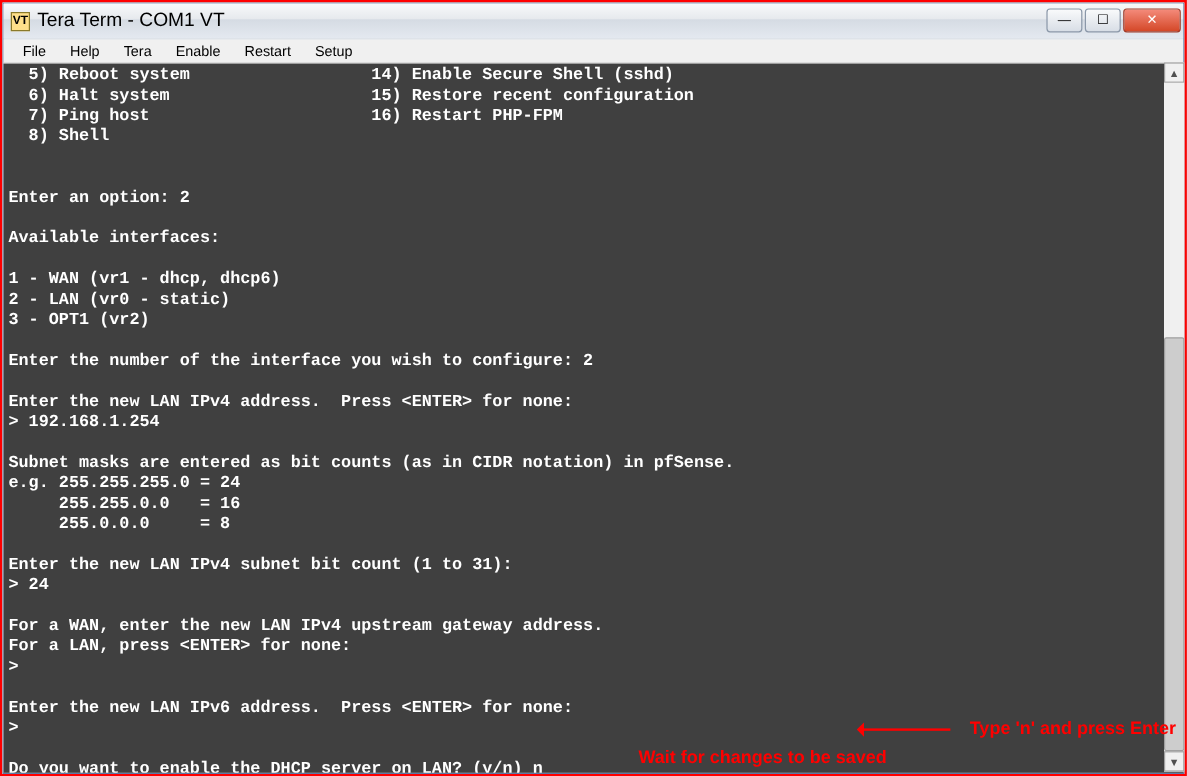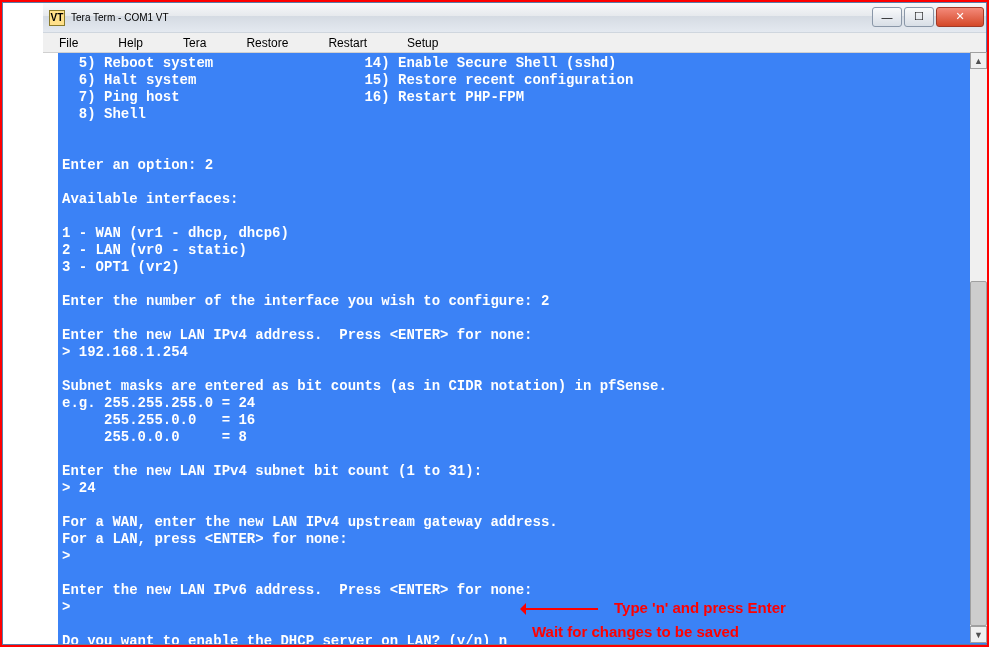--- a/index.html
+++ b/index.html
@@ -9,78 +9,75 @@
     font-family: "Segoe UI", Tahoma, sans-serif;
     border: 2px solid red;
     position: relative;
     overflow: hidden;
   }
   .window {
     border: 1px solid #5a7ba8;
     height: 100%;
     display: flex; flex-direction: column;
     background: #fff;
-    padding-left: 40px;
   }
   .titlebar {
     height: 30px;
     background: linear-gradient(to bottom, #f8f9fa 0%, #e6e9ed 45%, #d5dbe3 46%, #e4e9f0 100%);
     display: flex; align-items: center;
     border-bottom: 1px solid #cfd6de;
   }
   .app-icon {
     width: 16px; height: 16px; margin: 0 6px;
     background: #ffe08a; border: 1px solid #8a7a2a;
     display: inline-flex; align-items: center; justify-content: center;
     font-size: 10px; font-weight: bold; color: #000;
   }
-  .title-text { font-size: 10px; color: #000; flex: 1; }
+  .title-text { font-size: 16px; color: #000; flex: 1; }
   .win-btns { display: flex; height: 22px; margin-right: 2px; }
   .win-btn {
     width: 30px; height: 20px; margin-left: 2px;
     border: 1px solid #8a97a8; border-radius: 3px;
     display: flex; align-items: center; justify-content: center;
     font-size: 11px;
     background: linear-gradient(to bottom,#f9fafb,#d8dee6);
   }
   .win-btn.close { width: 48px; background: linear-gradient(to bottom,#f48a7a,#d44828); color: #fff; border-color:#a03a28;}
   .menubar {
     height: 20px;
     background: #f0f0f0;
     border-bottom: 1px solid #d0d0d0;
     display: flex; align-items: center;
     font-size: 12px;
     padding-left: 6px;
-    gap: 20px;
   }
   .menu-item { padding: 2px 10px; cursor: default; }
   .terminal {
     flex: 1;
-    background: #3b82f6;
+    background: #404040;
     color: #fff;
     font-family: "Consolas","Courier New",monospace;
     font-size: 14px;
     font-weight: bold;
     line-height: 17px;
     padding: 2px 0 2px 4px;
     white-space: pre;
     overflow: hidden;
     position: relative;
-    margin-left: 15px;
   }
   .scrollbar {
     position: absolute; right: 0; top: 50px; bottom: 2px; width: 17px;
     background: #f0f0f0;
   }
   .scroll-btn { height: 17px; background:#f0f0f0; border:1px solid #a0a0a0; display:flex; align-items:center; justify-content:center; font-size:9px; color:#505050;}
   .scroll-track { position:absolute; top:17px; bottom:17px; left:0; right:0; background:#f0f0f0;}
   .scroll-thumb { position:absolute; left:0; right:0; bottom:0; height:62%; background:#cdcdcd; border:1px solid #a0a0a0; border-radius:2px;}
   .scroll-btn.down { position:absolute; bottom:0; left:0; right:0;}
   .annot { position:absolute; color:#ff0000; font-family:Arial,sans-serif; font-weight:bold; font-size:15px; }
-  .annot1 { left:524px; top:597px; width:440px;}
+  .annot1 { left:538px; top:597px; width:440px;text-align:right;}
   .annot2 { left:484px; top:621px;margin-left:46px; }
   .arrow { display:inline-block; width:72px; height:2px; background:#ff0000; vertical-align:middle; position:relative; margin-right:16px;}
   .arrow::before { content:""; position:absolute; left:-1px; top:-5px; border:6px solid transparent; border-right-color:#ff0000; transform:translateX(-11px);}
 </style>
 </head>
 <body>
 
 <div class="window">
   <div class="titlebar">
     <span class="app-icon">VT</span>
@@ -89,21 +86,21 @@
       <div class="win-btn">—</div>
       <div class="win-btn">☐</div>
       <div class="win-btn close">✕</div>
     </div>
   </div>
 
   <div class="menubar">
     <span class="menu-item">File</span>
     <span class="menu-item">Help</span>
     <span class="menu-item">Tera</span>
-    <span class="menu-item">Restore</span>
+    <span class="menu-item">Enable</span>
     <span class="menu-item">Restart</span>
     <span class="menu-item">Setup</span>
   </div>
 
   <div class="terminal"><span>  5) Reboot system                  14) Enable Secure Shell (sshd)</span>
 <span>  6) Halt system                    15) Restore recent configuration</span>
 <span>  7) Ping host                      16) Restart PHP-FPM</span>
 <span>  8) Shell</span>
 <span></span>
 <span></span>

